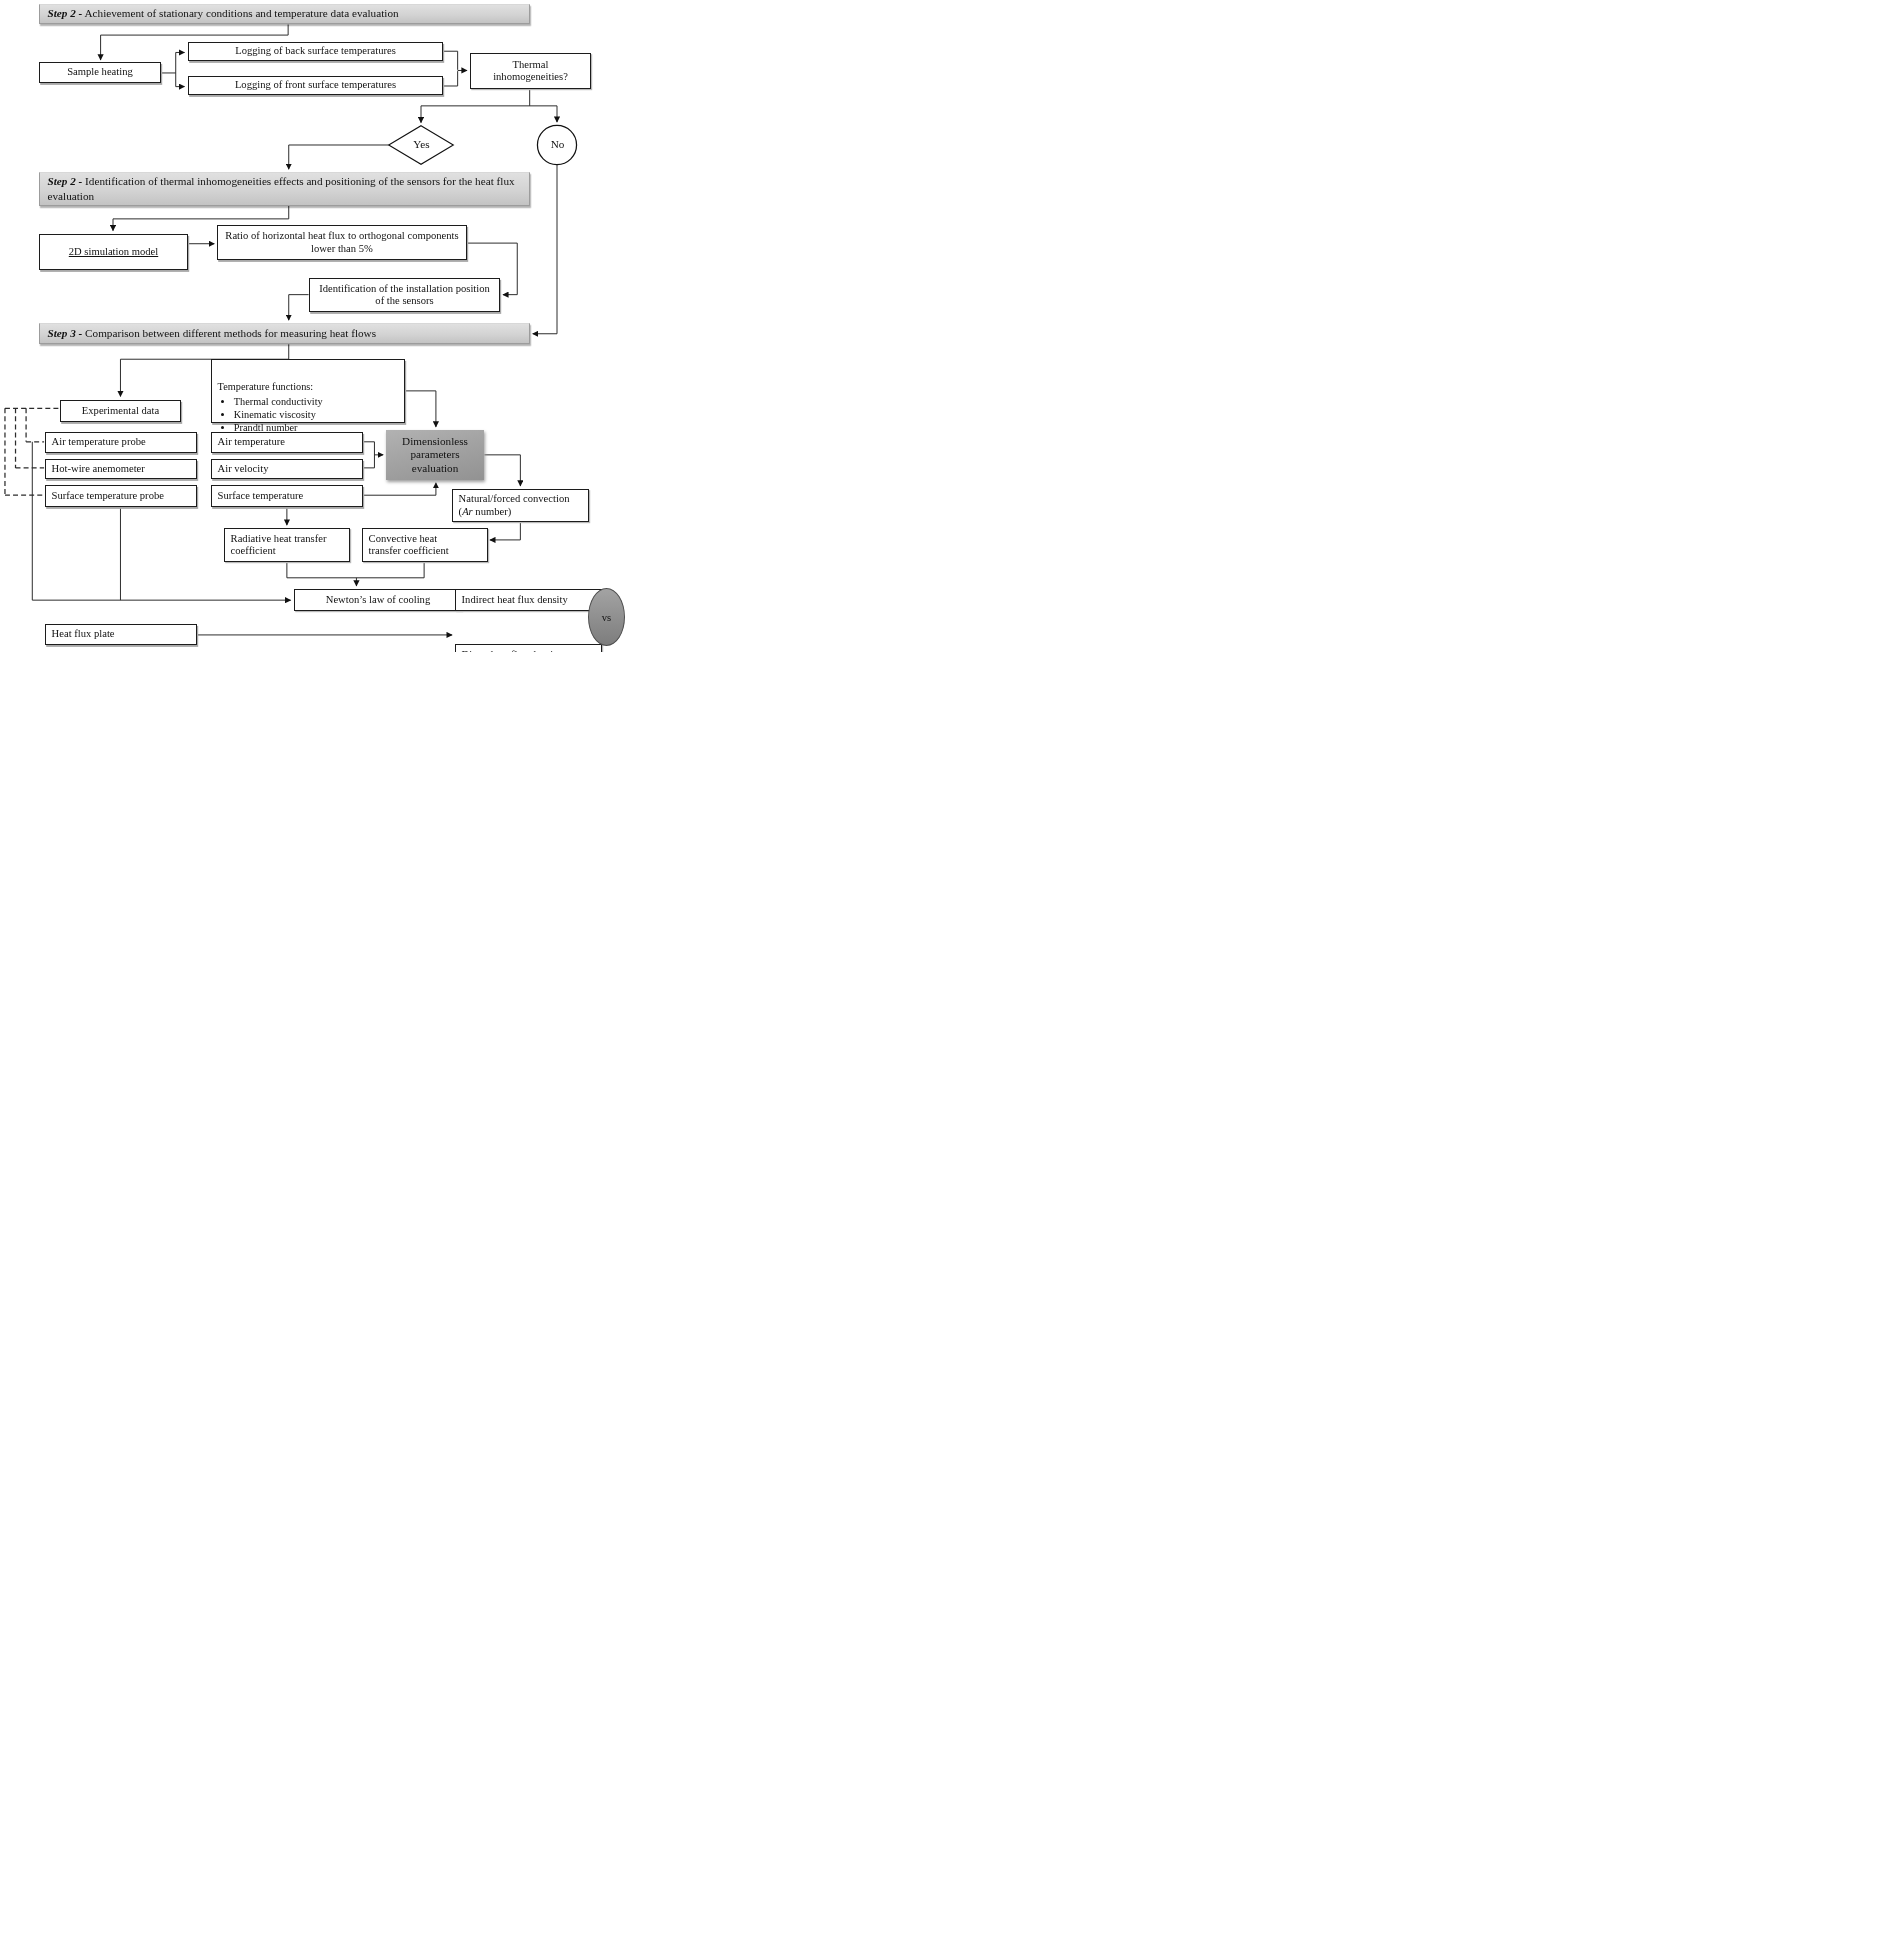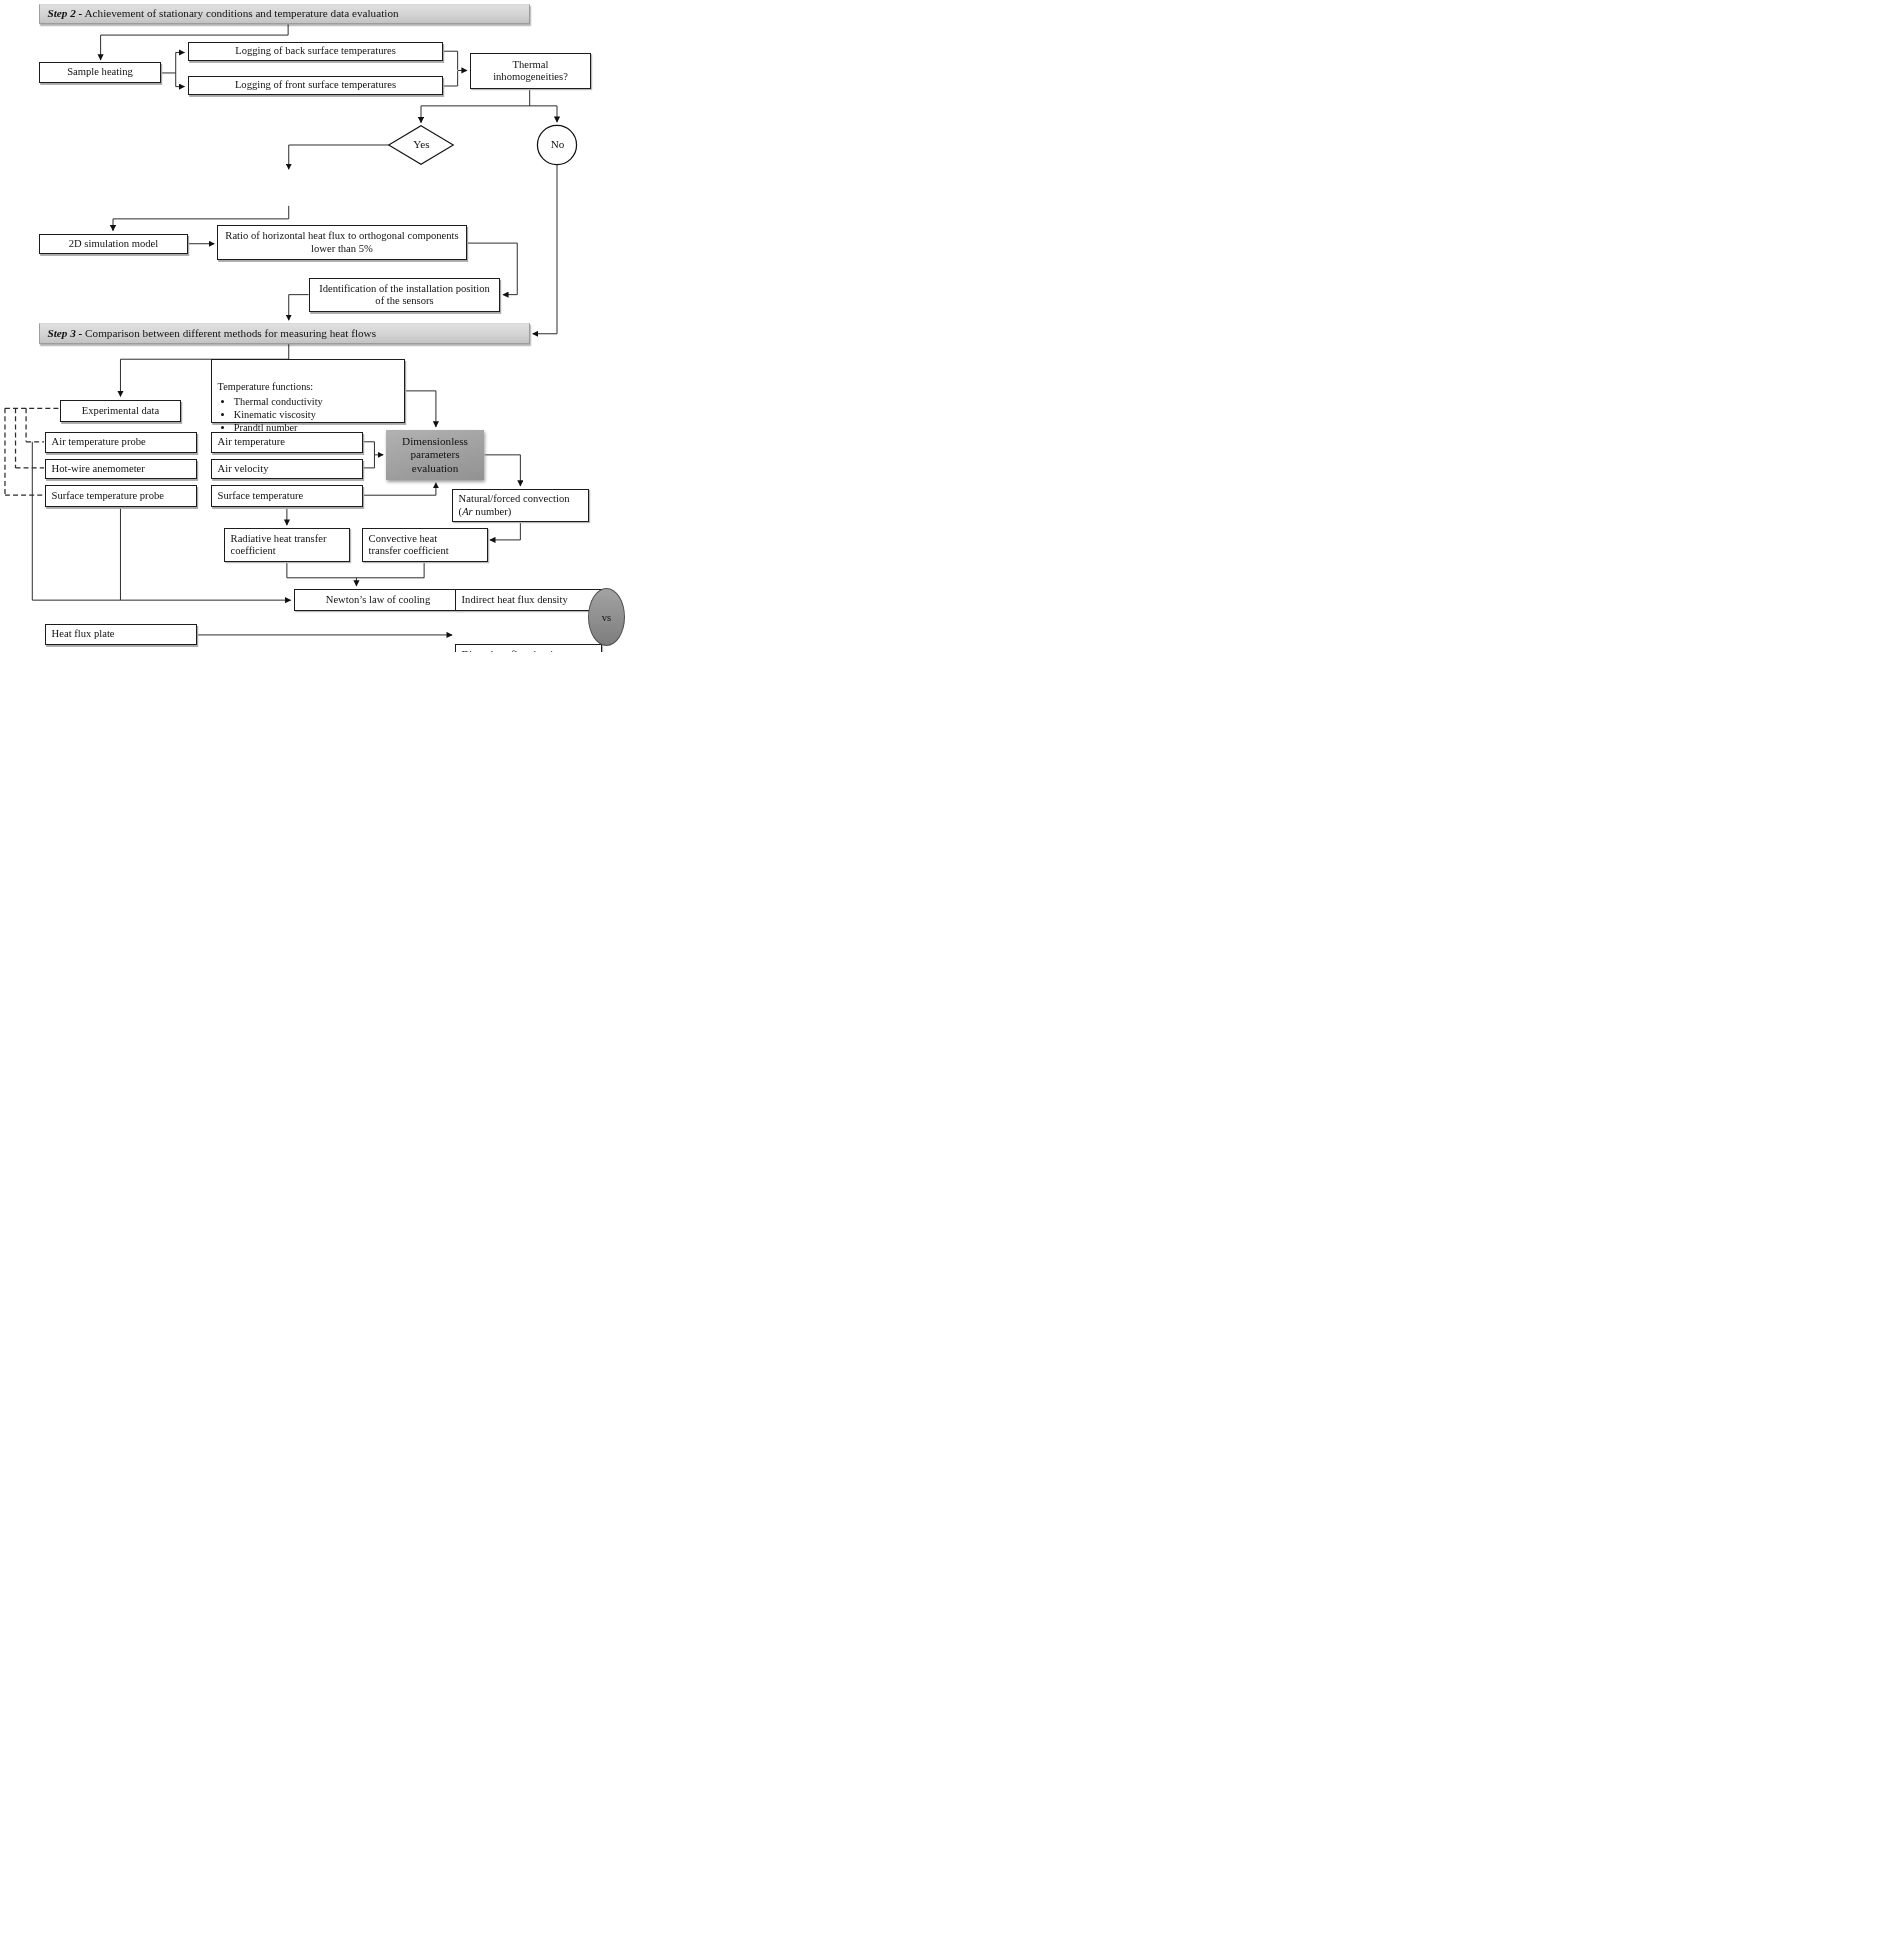--- a/index.html
+++ b/index.html
@@ -123,20 +123,24 @@
 
     <polygon points="678,202 730,233 678,264 626,233" fill="#fff" stroke="#111" stroke-width="1.8"></polygon>
     <circle cx="897" cy="233" r="31.5" fill="#fff" stroke="#111" stroke-width="2"></circle>
   </svg>
 
   <div class="bar" style="left:39px;top:3.7px;width:491px;height:20.5px;">
     <span><b>Step 2 -</b>
     <span>Achievement of stationary conditions and temperature data evaluation</span></span>
   </div>
 
+  <div class="bar" style="left:39px;top:172px;width:491px;height:34px;">
+    <span><b>Step 2 -</b>
+    <span>Identification of thermal inhomogeneities effects and positioning of the sensors for the heat flux evaluation</span></span>
+  </div>
 
   <div class="bar" style="left:39px;top:323px;width:491px;height:21px;">
     <span><b>Step 3 -</b>
     <span>Comparison between different methods for measuring heat flows</span></span>
   </div>
 
   <div class="node tb center" style="left:39px;top:62px;width:122px;height:20.5px;">
     <span>Sample heating</span>
   </div>
   <div class="node tb center" style="left:188px;top:42px;width:255px;height:19px;">
@@ -145,21 +149,21 @@
   <div class="node tb center" style="left:188px;top:76px;width:255px;height:19px;">
     <span>Logging of front surface temperatures</span>
   </div>
   <div class="node center" style="left:470px;top:53px;width:121px;height:36px;border-width:1.2px;">
     <span class="w140">Thermal inhomogeneities?</span>
   </div>
 
   <div class="shape-label" style="left:398px;top:135px;width:47px;height:18.6px;">Yes</div>
   <div class="shape-label" style="left:538px;top:135px;width:39px;height:18.6px;">No</div>
 
-  <div class="node tb center" style="left:39px;top:234px;width:149px;height:20px;">
+  <div class="node tb center" style="left:39px;top:234px;width:149px;height:36px;text-decoration:underline;">
     <span>2D simulation model</span>
   </div>
   <div class="node tb center" style="left:217px;top:225px;width:250px;height:35px;">
     <span>Ratio of horizontal heat flux to orthogonal components lower than 5%</span>
   </div>
   <div class="node tb center" style="left:309px;top:278px;width:191px;height:34px;">
     <span>Identification of the installation position of the sensors</span>
   </div>
 
   <div class="node tb tf" style="left:211px;top:359px;width:194px;height:64px;">

